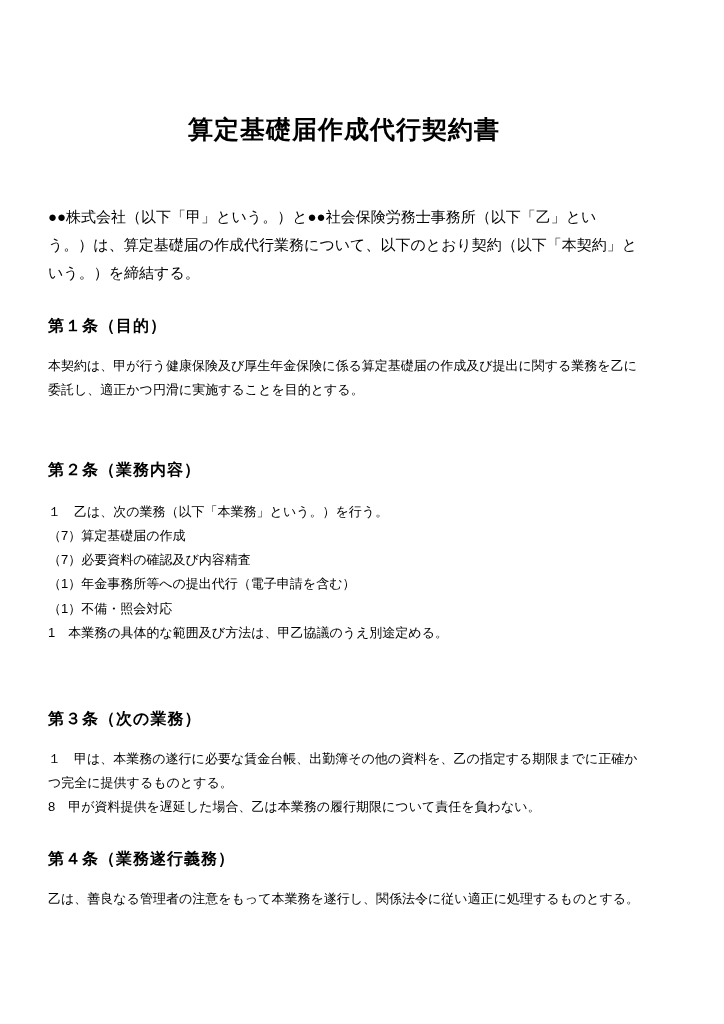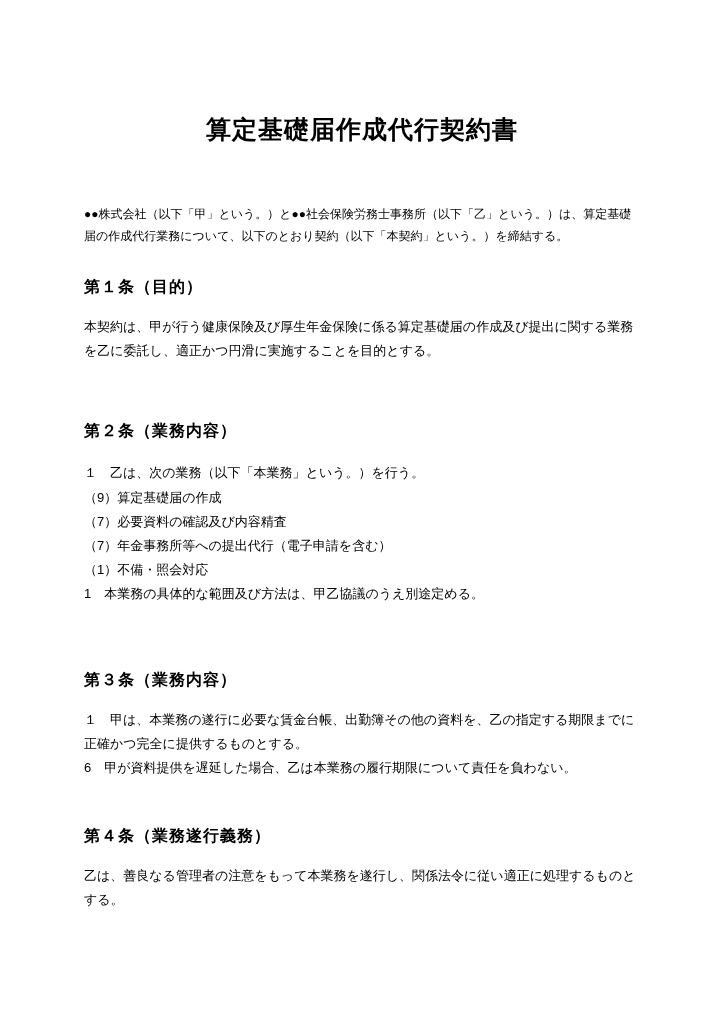--- a/index.html
+++ b/index.html
@@ -12,34 +12,34 @@
     height: 1024px;
     font-family: "Liberation Sans", "DejaVu Sans", sans-serif;
     color: #000000;
     position: relative;
     overflow: hidden;
   }
   .page {
     width: 724px;
     height: 1024px;
     box-sizing: border-box;
-    padding: 96px 84px 40px 84px;
+    padding: 96px 84px 40px 48px;
     background: #ffffff;
   }
   .doc-title {
     text-align: center;
     font-size: 25px;
     font-weight: bold;
     letter-spacing: 1px;
     margin: 16px 0 0 0;
     line-height: 1.4;
   }
   .preamble {
     margin-top: 56px;
-    font-size: 12px;
+    font-size: 15px;
     line-height: 1.85;
     text-align: left;
   }
   .article {
     margin-top: 44px;
   }
   .article-heading {
     font-size: 16px;
     font-weight: bold;
     letter-spacing: 1px;
@@ -53,21 +53,21 @@
   .para {
     margin: 0;
   }
   .para + .para {
     margin-top: 0;
   }
   .art2 .article-heading { margin-bottom: 18px; }
   .art1 { margin-top: 28px; }
   .art2 { margin-top: 56px; }
   .art3 { margin-top: 62px; }
-  .art4 { margin-top: 44px; }
+  .art4 { margin-top: 28px; }
   .list-line {
     margin: 0;
   }
   .spaced-num {
     margin-top: 14px;
   }
 </style>
 </head>
 <body>
 
@@ -81,33 +81,33 @@
     <h2 class="article-heading">第１条（目的）</h2>
     <div class="article-body">
       <p class="para">本契約は、甲が行う健康保険及び厚生年金保険に係る算定基礎届の作成及び提出に関する業務を乙に委託し、適正かつ円滑に実施することを目的とする。</p>
     </div>
   </section>
 
   <section class="article art2">
     <h2 class="article-heading">第２条（業務内容）</h2>
     <div class="article-body">
       <p class="para list-line">１　乙は、次の業務（以下「本業務」という。）を行う。</p>
-      <p class="para list-line">（9）算定基礎届の作成</p>
+      <p class="para list-line">（7）算定基礎届の作成</p>
       <p class="para list-line">（7）必要資料の確認及び内容精査</p>
-      <p class="para list-line">（7）年金事務所等への提出代行（電子申請を含む）</p>
+      <p class="para list-line">（1）年金事務所等への提出代行（電子申請を含む）</p>
       <p class="para list-line">（1）不備・照会対応</p>
       <p class="para list-line spaced-num">1　本業務の具体的な範囲及び方法は、甲乙協議のうえ別途定める。</p>
     </div>
   </section>
 
   <section class="article art3">
-    <h2 class="article-heading">第３条（業務内容）</h2>
+    <h2 class="article-heading">第３条（次の業務）</h2>
     <div class="article-body">
       <p class="para">１　甲は、本業務の遂行に必要な賃金台帳、出勤簿その他の資料を、乙の指定する期限までに正確かつ完全に提供するものとする。</p>
-      <p class="para">6　甲が資料提供を遅延した場合、乙は本業務の履行期限について責任を負わない。</p>
+      <p class="para">8　甲が資料提供を遅延した場合、乙は本業務の履行期限について責任を負わない。</p>
     </div>
   </section>
 
   <section class="article art4">
     <h2 class="article-heading">第４条（業務遂行義務）</h2>
     <div class="article-body">
       <p class="para">乙は、善良なる管理者の注意をもって本業務を遂行し、関係法令に従い適正に処理するものとする。</p>
     </div>
   </section>
 

